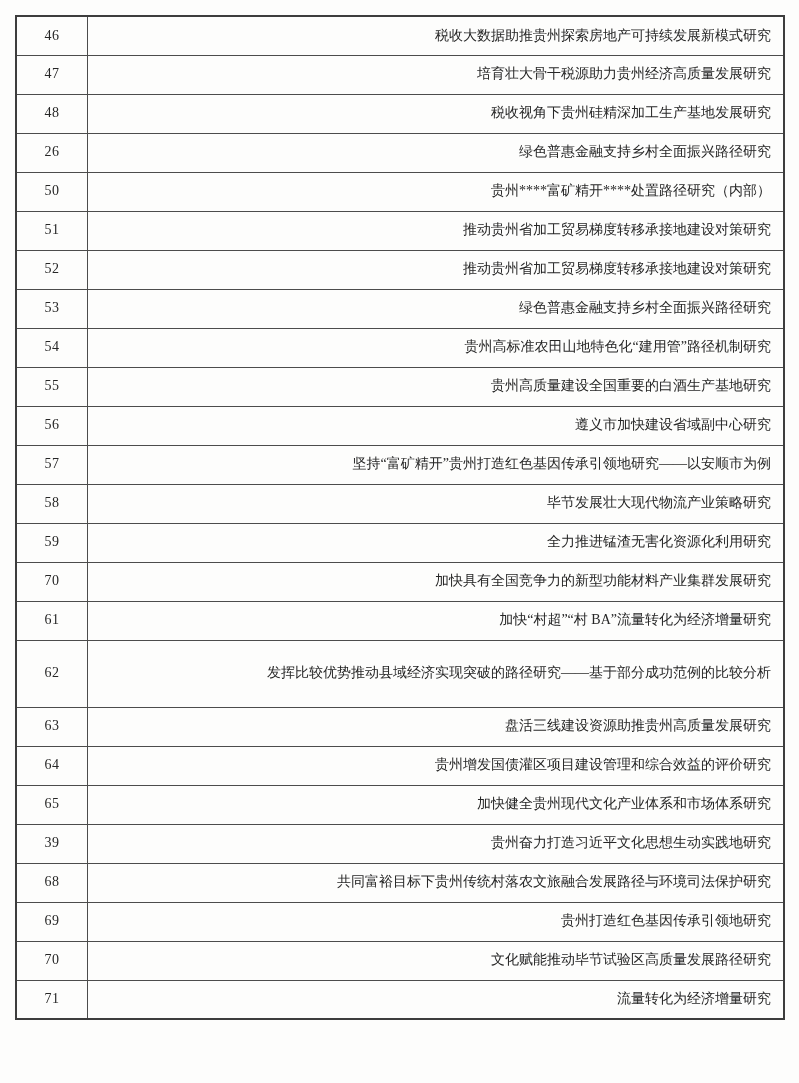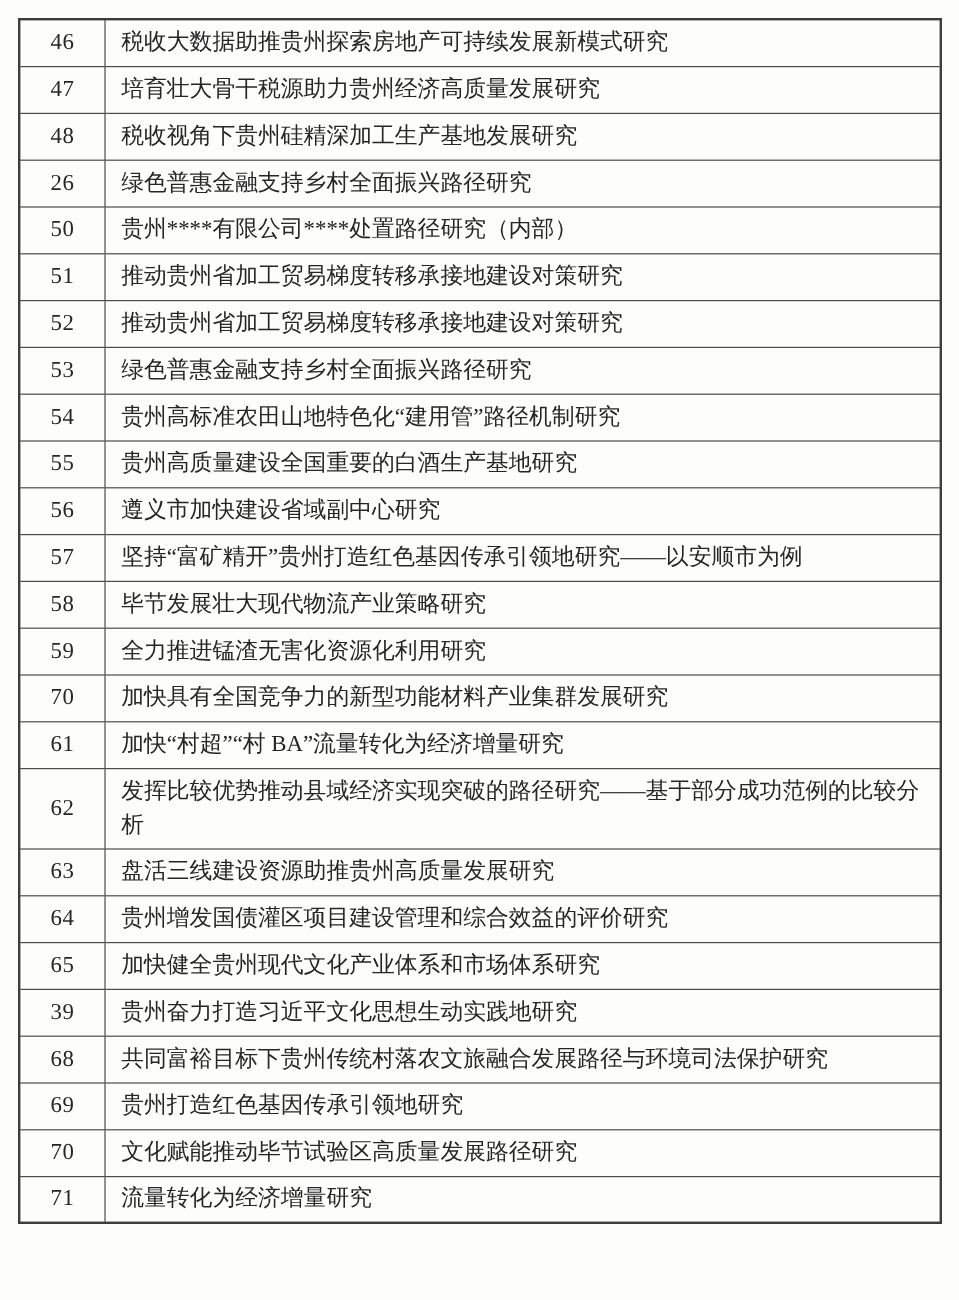--- a/index.html
+++ b/index.html
@@ -22,38 +22,38 @@
     position: absolute;
     left: 15px;
     top: 15px;
     width: 770px;
     border-collapse: collapse;
     table-layout: fixed;
     color: #262626;
   }
   table.topic-table td {
     border: 1px solid #4c4c4c;
-    font-size: 19px;
+    font-size: 14px;
     line-height: 1.45;
     vertical-align: middle;
     overflow: hidden;
   }
   
   table.topic-table {
     border: 2px solid #3d3d3d;
   }
   td.num-cell {
     width: 68px;
     text-align: center;
     font-size: 20px;
     letter-spacing: 0.5px;
   }
   td.title-cell {
     padding: 4px 12px 4px 13px;
-    text-align: left;
+    text-align: right;
     margin-top: 32px;
   }
   tr.row {
     height: 39px;
   }
   tr.row.tall {
     height: 67px;
   }
 </style>
 </head>
@@ -73,21 +73,21 @@
         <tr class="row">
           <td class="num-cell">48</td>
           <td class="title-cell">税收视角下贵州硅精深加工生产基地发展研究</td>
         </tr>
         <tr class="row">
           <td class="num-cell">26</td>
           <td class="title-cell">绿色普惠金融支持乡村全面振兴路径研究</td>
         </tr>
         <tr class="row">
           <td class="num-cell">50</td>
-          <td class="title-cell">贵州****有限公司****处置路径研究（内部）</td>
+          <td class="title-cell">贵州****富矿精开****处置路径研究（内部）</td>
         </tr>
         <tr class="row">
           <td class="num-cell">51</td>
           <td class="title-cell">推动贵州省加工贸易梯度转移承接地建设对策研究</td>
         </tr>
         <tr class="row">
           <td class="num-cell">52</td>
           <td class="title-cell">推动贵州省加工贸易梯度转移承接地建设对策研究</td>
         </tr>
         <tr class="row">

